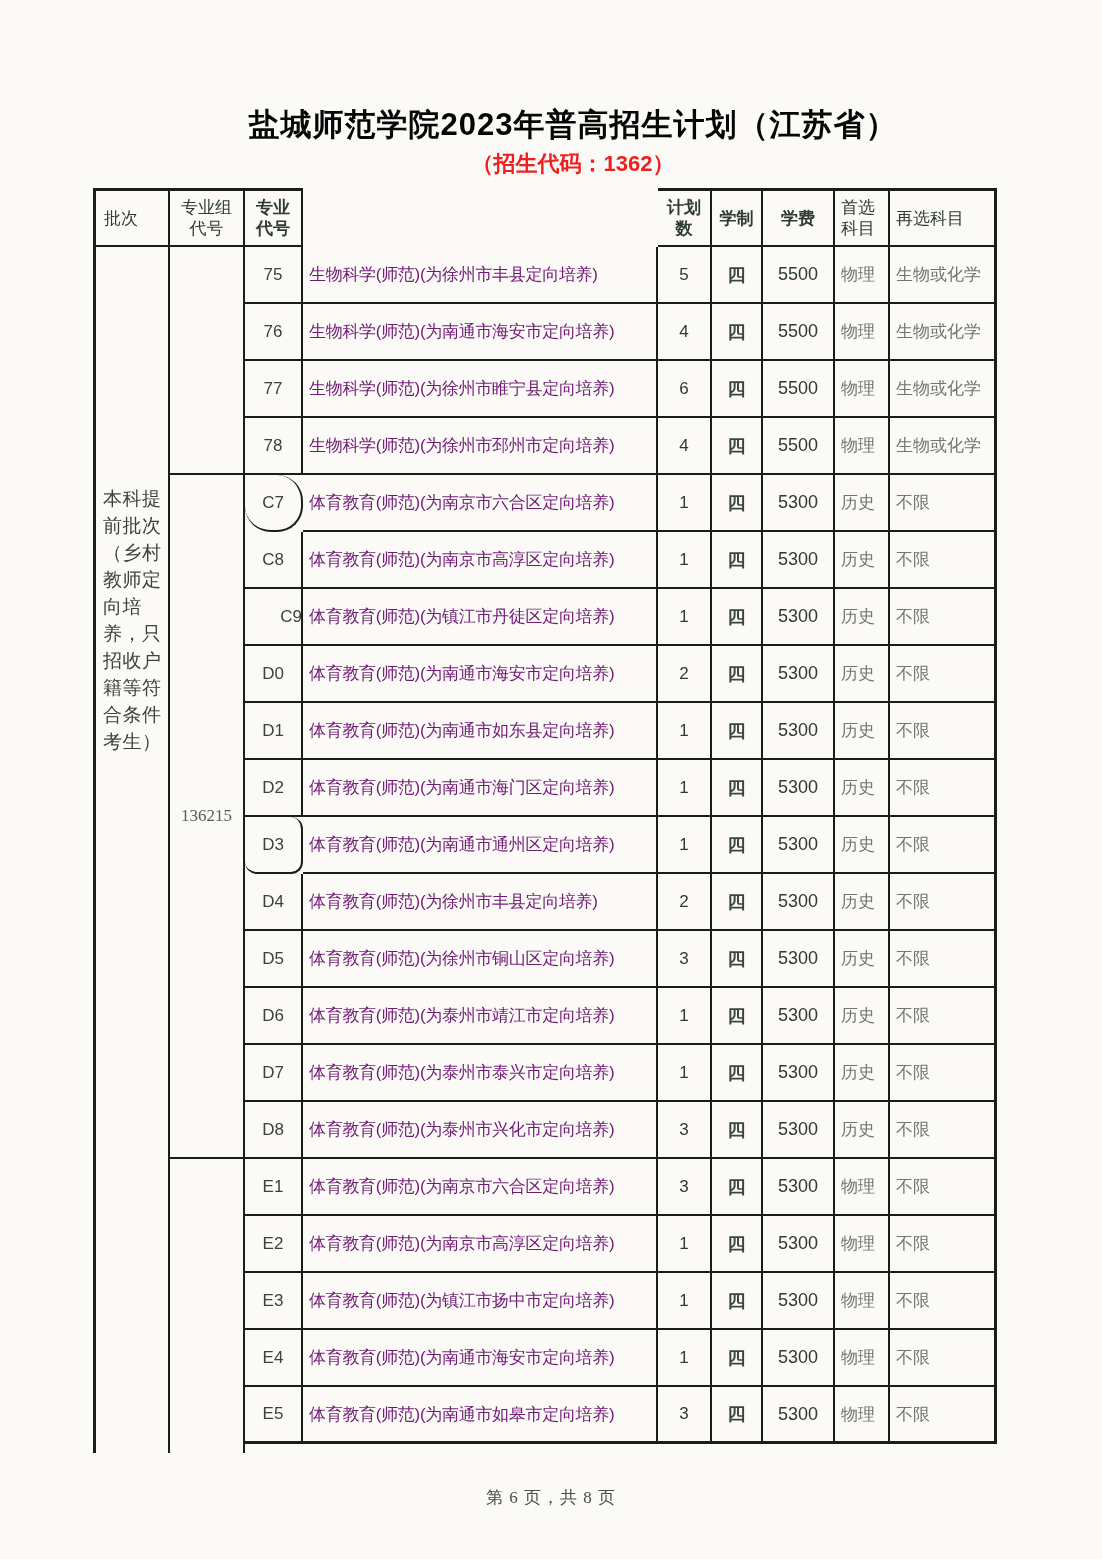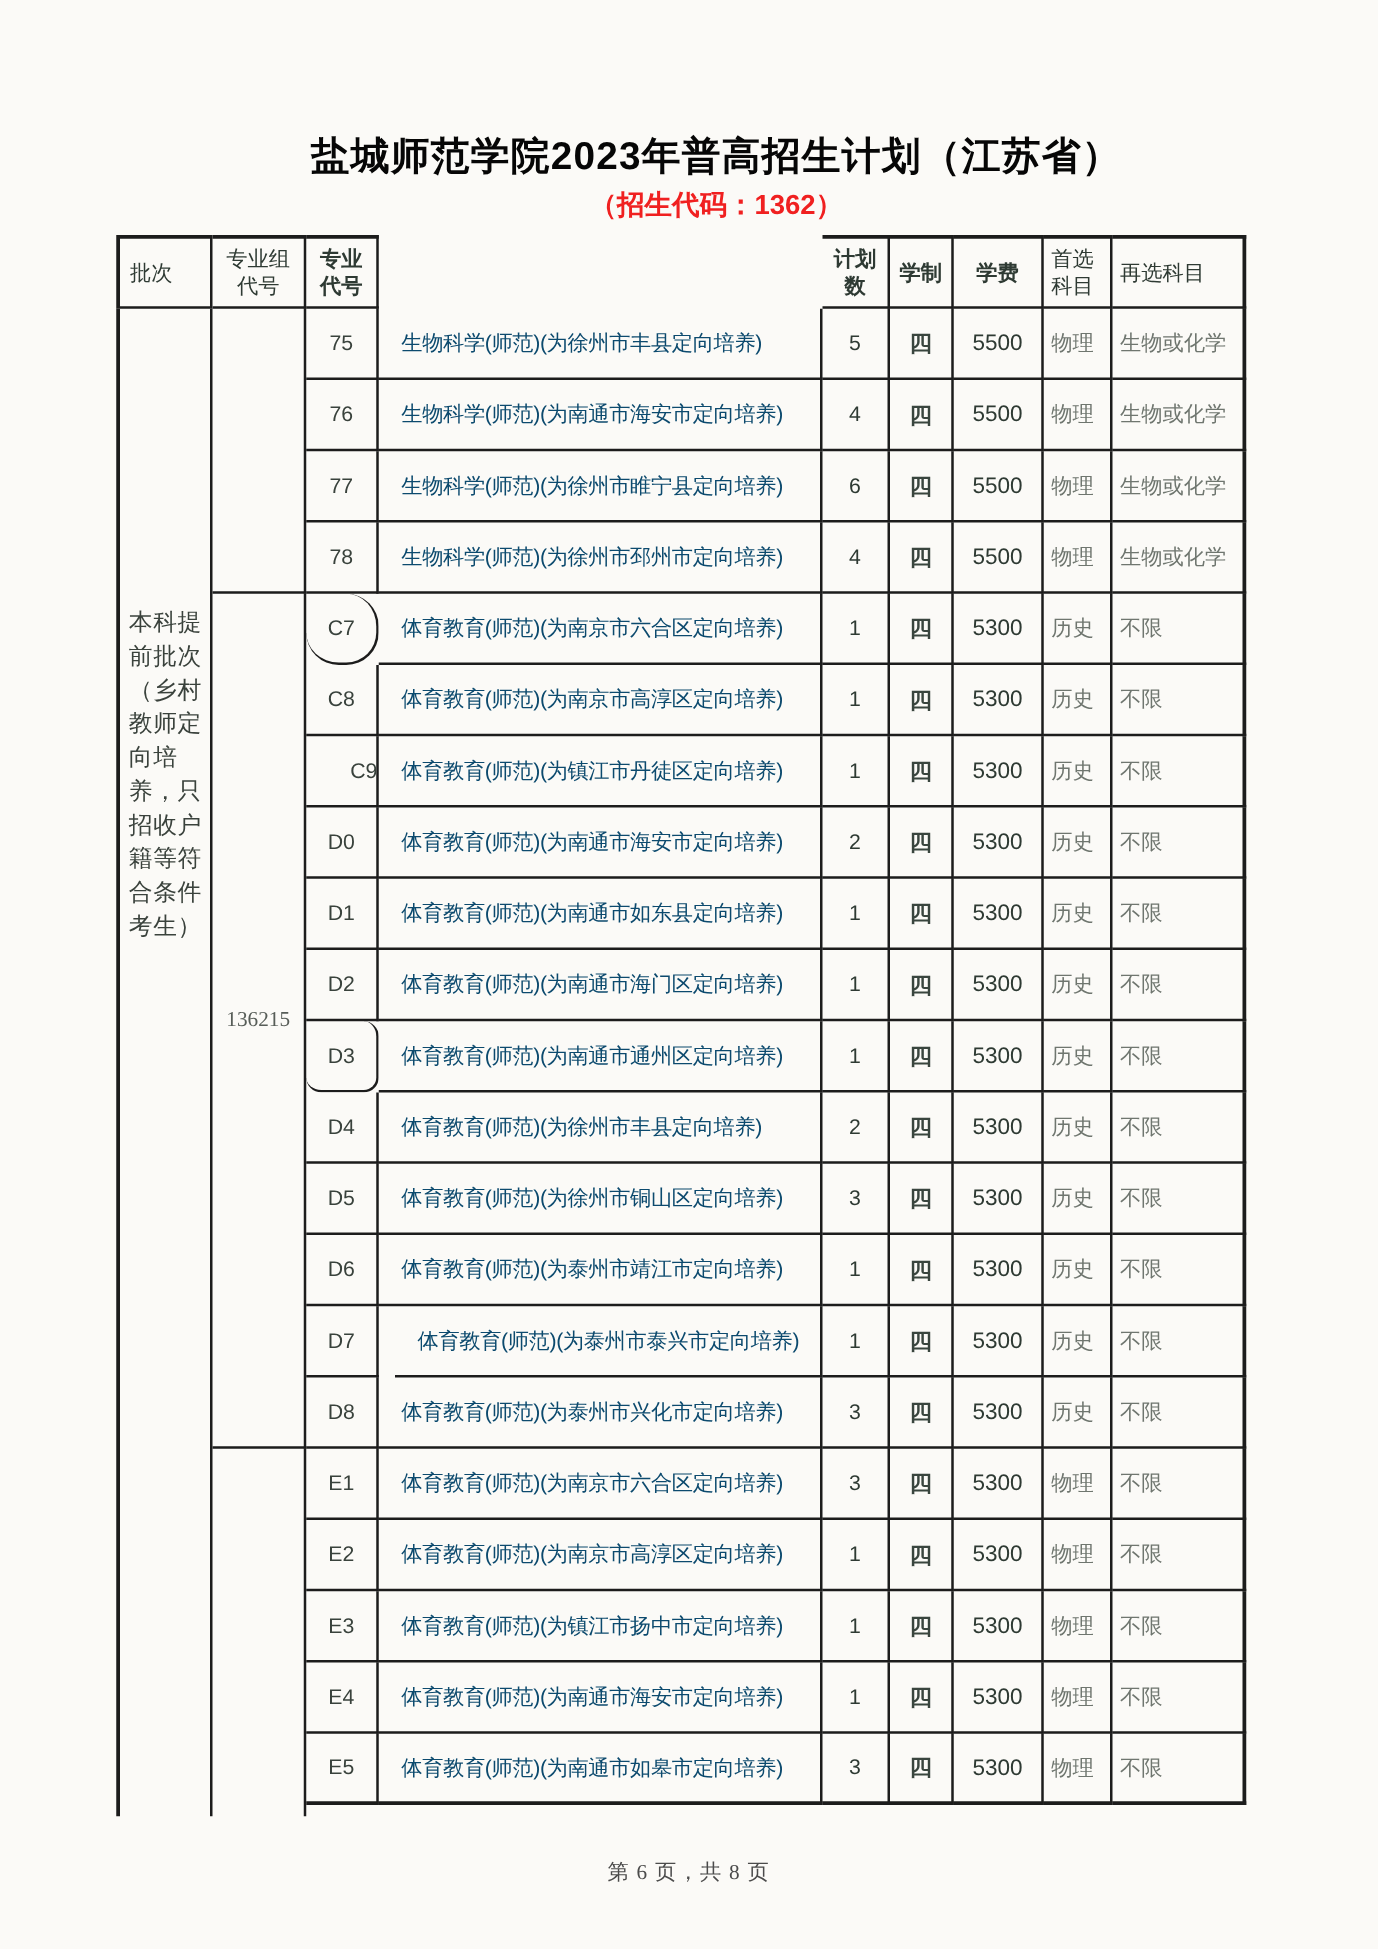--- a/index.html
+++ b/index.html
@@ -44,21 +44,21 @@
   .batch{
     align-items:flex-start;padding-top:238px;padding-left:7px;
     font-size:19px;line-height:27px;color:#3a423c;
     white-space:pre-line;letter-spacing:0.5px;
   }
   .group-code{
     justify-content:center;text-align:center;
     font-family:"Liberation Serif",serif;font-size:17px;color:#575d58;
   }
   .body-code{justify-content:center;color:#39423c;}
-  .body-name{padding-left:18px;color:#0c4a6e;letter-spacing:-0.3px;}
+  .body-name{padding-left:6px;color:#701a75;letter-spacing:-0.3px;}
   .body-plan{justify-content:center;color:#2e3a33;}
   .body-duration{justify-content:center;font-family:"Liberation Serif",serif;font-weight:600;font-size:18px;color:#39453e;}
   .body-tuition{justify-content:center;font-size:18px;color:#2e3a33;}
   .body-first,.body-second{padding-left:6px;font-family:"Liberation Serif",serif;color:#6f766f;}
   .ext{position:absolute;top:1256px;height:9px;background:#1c1c1c;}
   .footer{
     position:absolute;left:0;top:1486px;width:1102px;text-align:center;
     font-family:"Liberation Serif",serif;font-size:17px;color:#4b4b4b;
     letter-spacing:1px;
   }
@@ -189,21 +189,21 @@
     <div class="cell body-first" style="grid-area: 14 / 8;">历史</div>
     <div class="cell body-second rightmost" style="grid-area: 14 / 9;">不限</div>
     <div class="cell body-code" style="grid-area: 15 / 3;">D6</div>
     <div class="cell body-name" style="grid-area: 15 / 4;">体育教育(师范)(为泰州市靖江市定向培养)</div>
     <div class="cell body-plan" style="grid-area: 15 / 5;">1</div>
     <div class="cell body-duration" style="grid-area: 15 / 6;">四</div>
     <div class="cell body-tuition" style="grid-area: 15 / 7;">5300</div>
     <div class="cell body-first" style="grid-area: 15 / 8;">历史</div>
     <div class="cell body-second rightmost" style="grid-area: 15 / 9;">不限</div>
     <div class="cell body-code" style="grid-area: 16 / 3;">D7</div>
-    <div class="cell body-name" style="grid-area: 16 / 4; margin-left: 13px;">体育教育(师范)(为泰州市泰兴市定向培养)</div>
+    <div class="cell body-name" style="grid-area: 16 / 4;">体育教育(师范)(为泰州市泰兴市定向培养)</div>
     <div class="cell body-plan" style="grid-area: 16 / 5;">1</div>
     <div class="cell body-duration" style="grid-area: 16 / 6;">四</div>
     <div class="cell body-tuition" style="grid-area: 16 / 7;">5300</div>
     <div class="cell body-first" style="grid-area: 16 / 8;">历史</div>
     <div class="cell body-second rightmost" style="grid-area: 16 / 9;">不限</div>
     <div class="cell body-code" style="grid-area: 17 / 3;">D8</div>
     <div class="cell body-name" style="grid-area: 17 / 4;">体育教育(师范)(为泰州市兴化市定向培养)</div>
     <div class="cell body-plan" style="grid-area: 17 / 5;">3</div>
     <div class="cell body-duration" style="grid-area: 17 / 6;">四</div>
     <div class="cell body-tuition" style="grid-area: 17 / 7;">5300</div>

